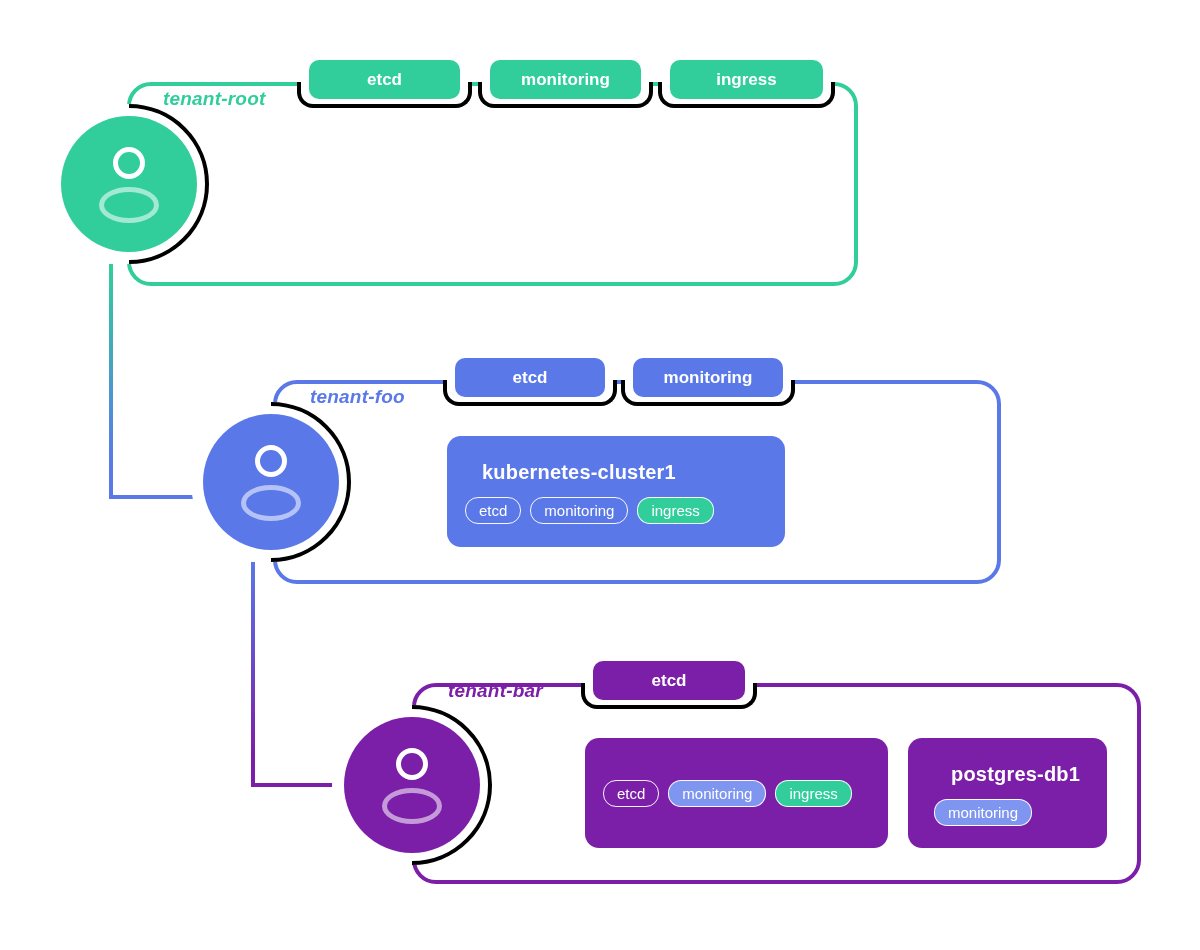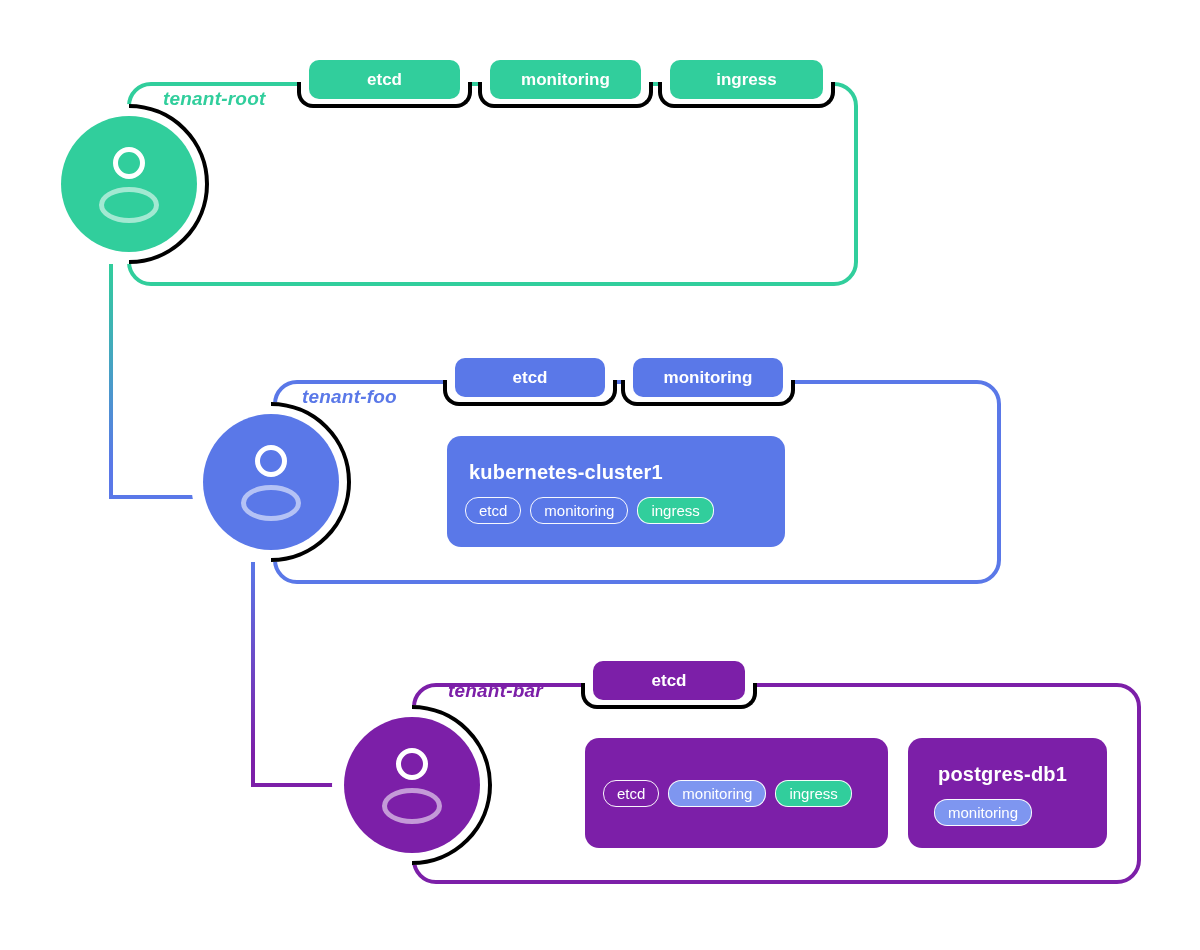--- a/index.html
+++ b/index.html
@@ -32,21 +32,21 @@
   .arc{position:absolute;width:160px;height:160px;border-radius:50%;border:4px solid;box-sizing:border-box;
        clip-path:inset(0 0 0 50%);z-index:4;background:transparent;}
   .avatar{position:absolute;width:136px;height:136px;border-radius:50%;z-index:5;}
   .avatar .head{position:absolute;left:52px;top:31px;width:32px;height:32px;border:5px solid #fff;
                 border-radius:50%;box-sizing:border-box;}
   .avatar .torso{position:absolute;left:38px;top:71px;width:60px;height:36px;border:5px solid rgba(255,255,255,.55);
                 border-radius:50%;box-sizing:border-box;}
   
   .card{position:absolute;border-radius:14px;color:#fff;z-index:3;box-sizing:border-box;
         display:flex;flex-direction:column;justify-content:center;padding:14px 18px;}
-  .card-title{font-size:20px;font-weight:700;margin:2px 0 13px 4px;letter-spacing:.2px;}
+  .card-title{font-size:20px;font-weight:700;margin:2px 0 13px 17px;letter-spacing:.2px;}
   .pills{display:flex;gap:9px;}
   .pill{display:inline-flex;align-items:center;justify-content:center;height:27px;padding:0 13px;
         border:1.5px solid rgba(255,255,255,.95);border-radius:13px;font-size:15px;color:#fff;
         box-sizing:border-box;background:transparent;white-space:nowrap;}
   .pill.green{background:var(--green);}
   .pill.blue{background:var(--pillblue);}
   
   .conn-v{position:absolute;width:4px;z-index:1;}
   .conn-h{position:absolute;height:4px;z-index:1;}
   .grad-green-blue{background:linear-gradient(180deg,var(--green) 0%,var(--blue) 85%);}
@@ -83,21 +83,21 @@
     <div class="mask" style="left:49px;top:104px;"></div>
     <div class="arc b-green" style="left:49px;top:104px;"></div>
     <div class="avatar bg-green" style="left:61px;top:116px;">
       <div class="head"></div>
       <div class="torso"></div>
     </div>
   </div>
 
   <div>
     <div class="tbox b-blue" style="left:273px;top:380px;width:728px;height:204px;"></div>
-    <div class="tlabel t-blue" style="left:302px;top:386px;">tenant-foo</div>
+    <div class="tlabel t-blue" style="left:310px;top:386px;">tenant-foo</div>
 
     <div class="socket b-blue" style="left:443px;top:380px;width:174px;"></div>
     <div class="tab bg-blue" style="left:455px;top:358px;width:150px;">etcd</div>
 
     <div class="socket b-blue" style="left:621px;top:380px;width:174px;"></div>
     <div class="tab bg-blue" style="left:633px;top:358px;width:150px;">monitoring</div>
 
     <div class="mask" style="left:191px;top:402px;"></div>
     <div class="arc b-blue" style="left:191px;top:402px;"></div>
     <div class="avatar bg-blue" style="left:203px;top:414px;">

